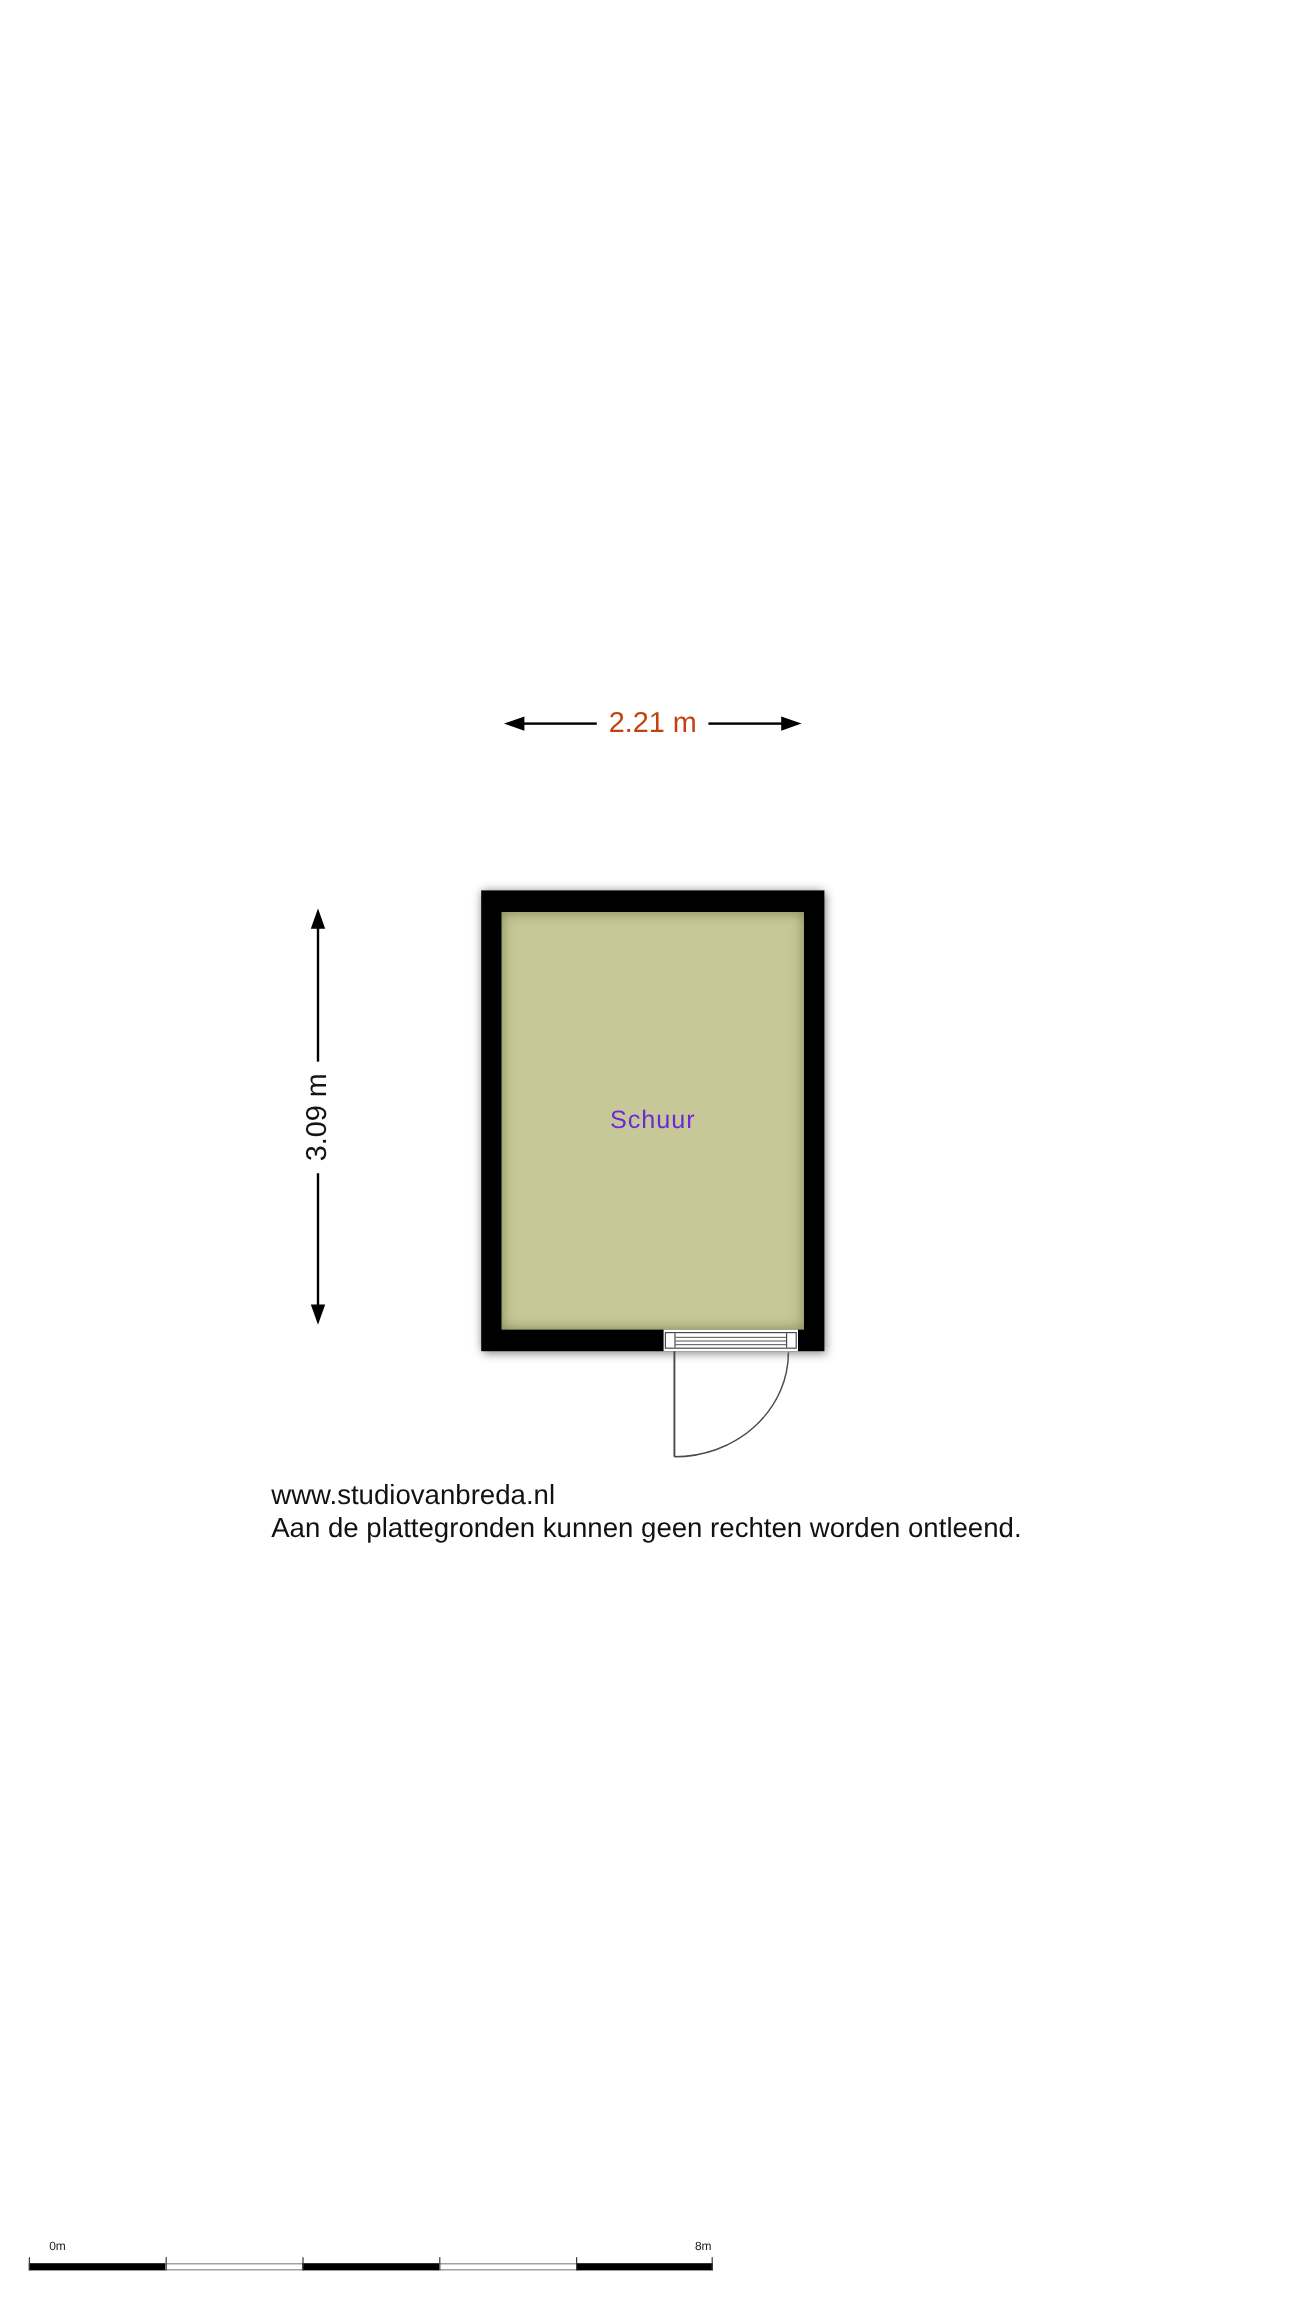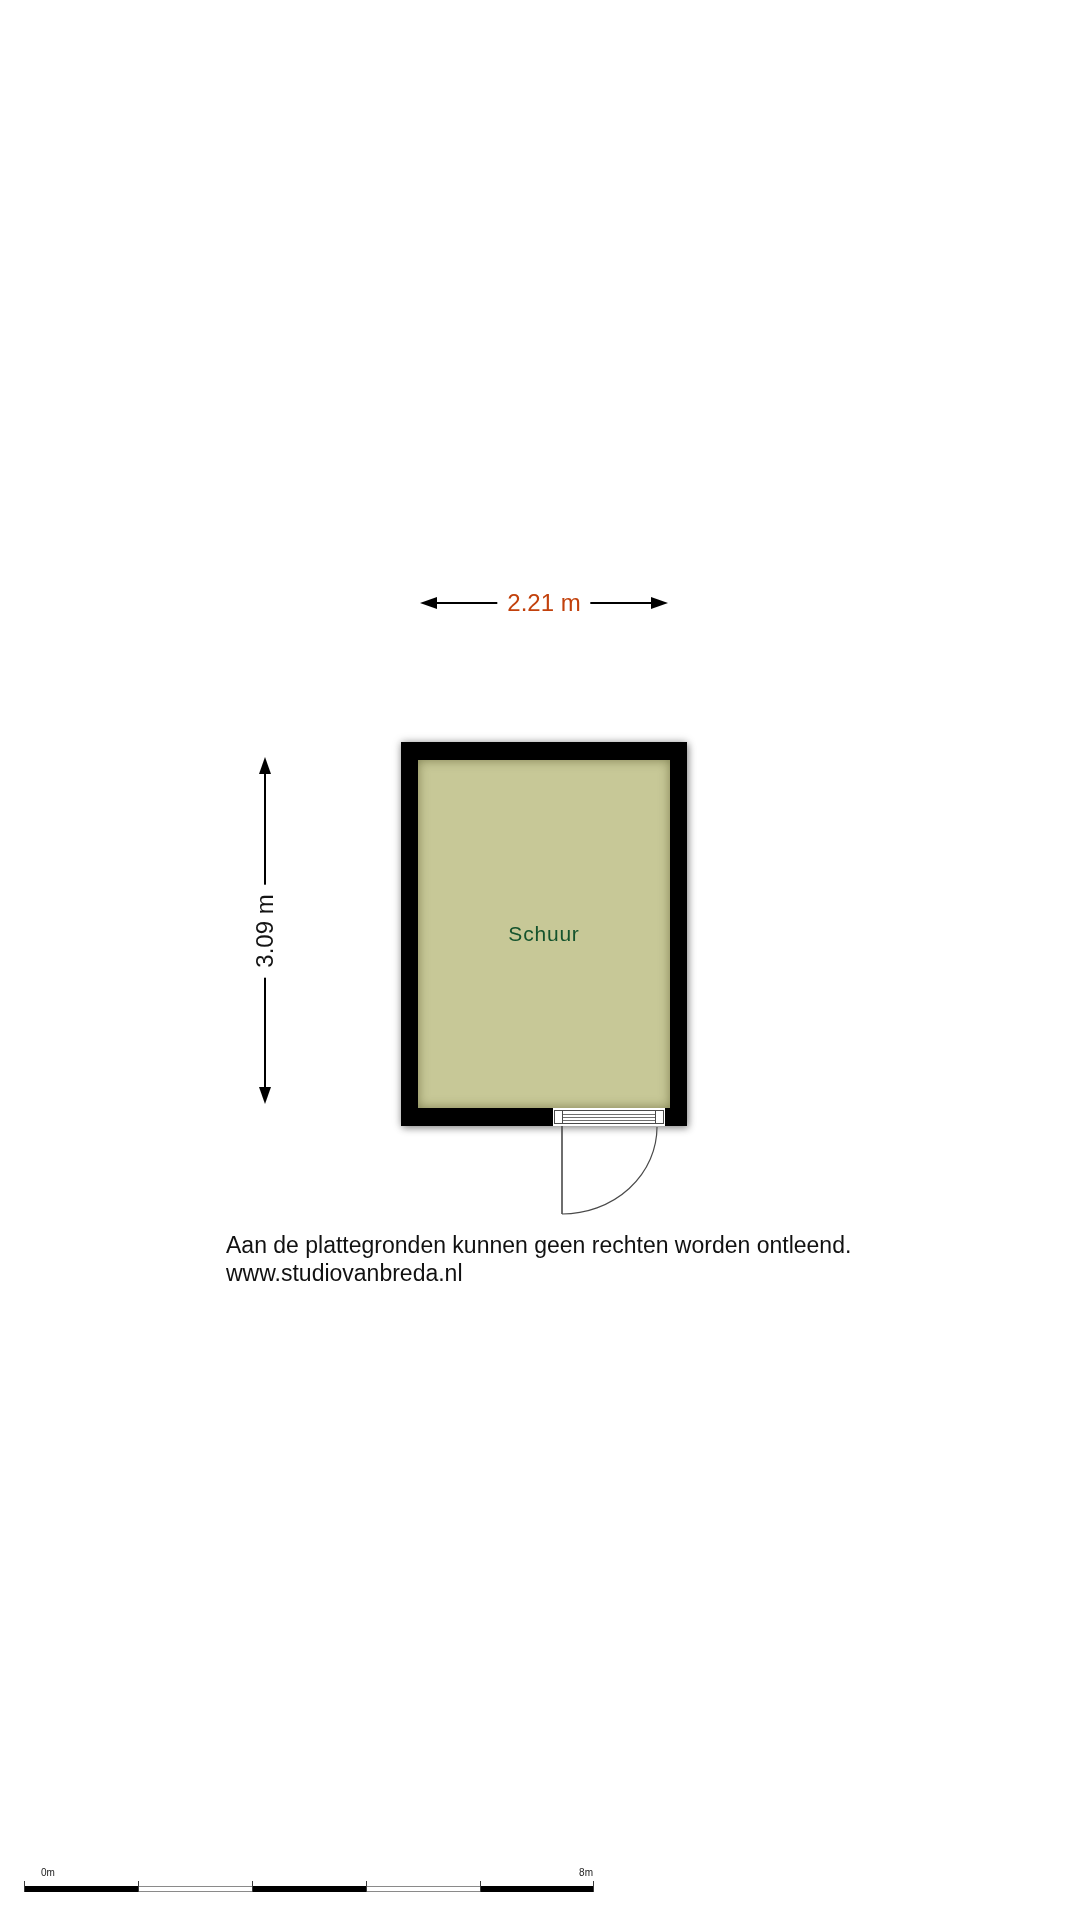--- a/index.html
+++ b/index.html
@@ -42,21 +42,21 @@
     position: absolute; left: 401px; top: 742px; width: 286px; height: 384px;
     background: #000000;
     box-shadow: 0 0 8px rgba(0,0,0,0.35), 2px 3px 7px rgba(0,0,0,0.25);
   }
   .floor {
     position: absolute; left: 17px; right: 17px; top: 18px; bottom: 18px;
     background: #c7c897;
     box-shadow: inset 0 0 11px rgba(70,70,25,0.55);
     display: flex; align-items: center; justify-content: center;
   }
-  .room-label { font-size: 21px; letter-spacing: 0.8px; color: #14532d; }
+  .room-label { font-size: 21px; letter-spacing: 0.8px; color: #6d28d9; }
 
   
   .door-opening { position: absolute; left: 152px; bottom: 0; width: 112px; height: 18px; background: #ffffff; }
   .sill { position: absolute; left: 1px; right: 1px; top: 2px; bottom: 2px; border: 1px solid #4a4a4a; background: #ffffff; }
   .sill-line { position: absolute; left: 8px; right: 8px; height: 1px; background: #6f6f6f; }
   .sill-line.l1 { top: 24%; }
   .sill-line.l2 { top: 48%; }
   .sill-line.l3 { top: 72%; }
   .jamb { position: absolute; top: 0; bottom: 0; width: 1px; background: #4a4a4a; }
   .jamb-left { left: 7px; }
@@ -118,22 +118,22 @@
       </div>
     </div>
   </div>
 
   <svg class="door-swing" viewBox="540 1120 145 115">
     <path d="M 562 1126 L 562 1214" stroke="#4a4a4a" stroke-width="1.6" fill="none"></path>
     <path d="M 657 1127 A 95 87 0 0 1 562 1214" stroke="#4a4a4a" stroke-width="1.2" fill="none"></path>
   </svg>
 
   <div class="disclaimer">
+    <div>www.studiovanbreda.nl</div>
     <div>Aan de plattegronden kunnen geen rechten worden ontleend.</div>
-    <div>www.studiovanbreda.nl</div>
   </div>
 
   <div class="scalebar">
     <span class="scale-label start">0m</span>
     <span class="scale-label end">8m</span>
     <div class="bar">
       <div class="seg dark"></div>
       <div class="seg light"></div>
       <div class="seg dark"></div>
       <div class="seg light"></div>

